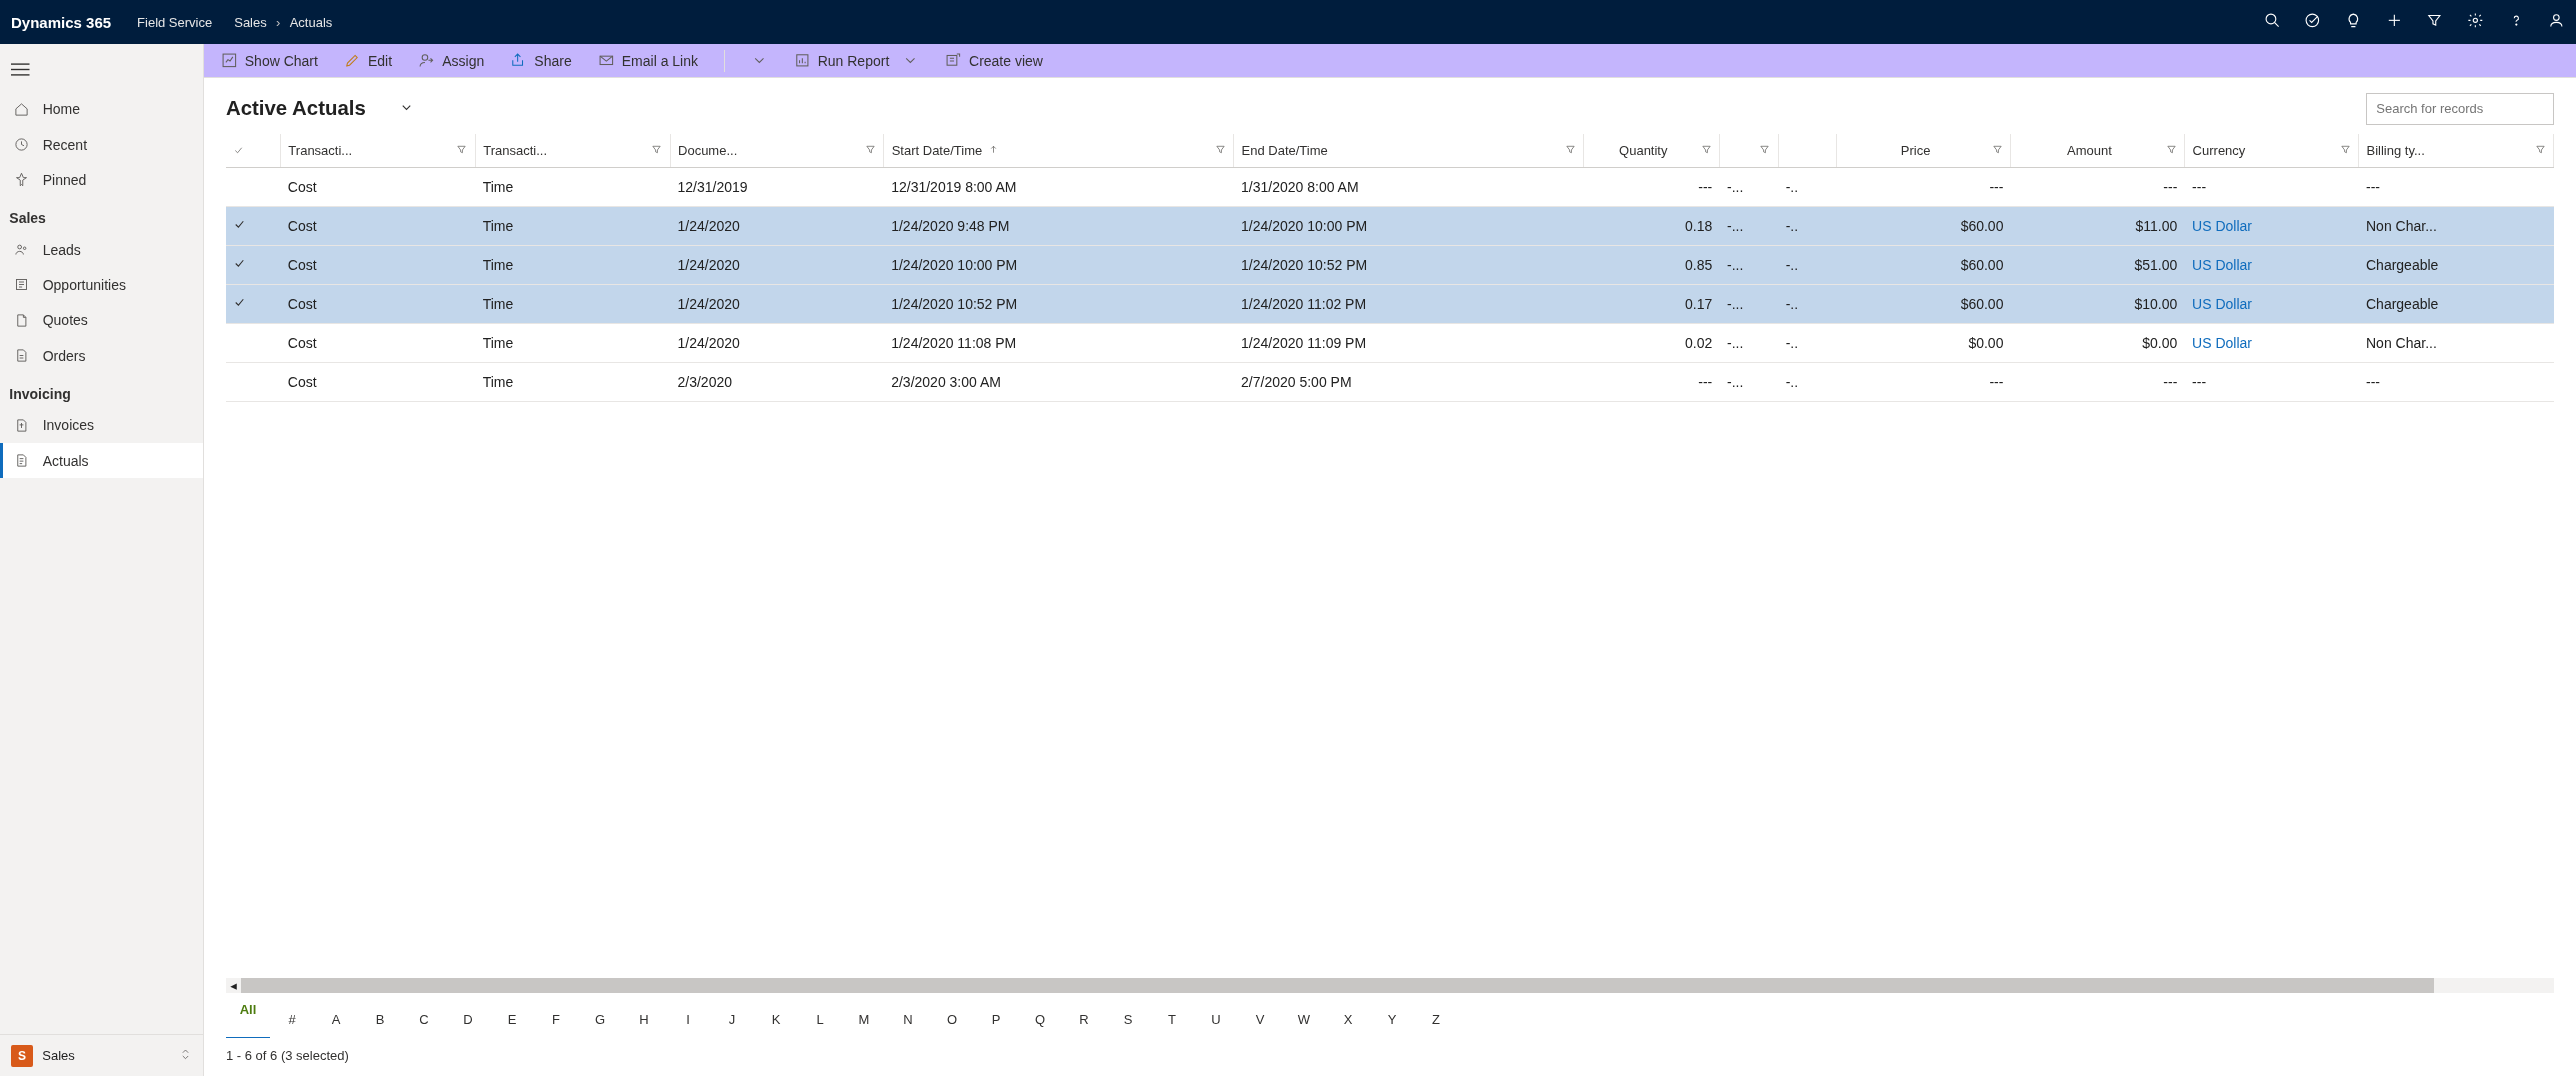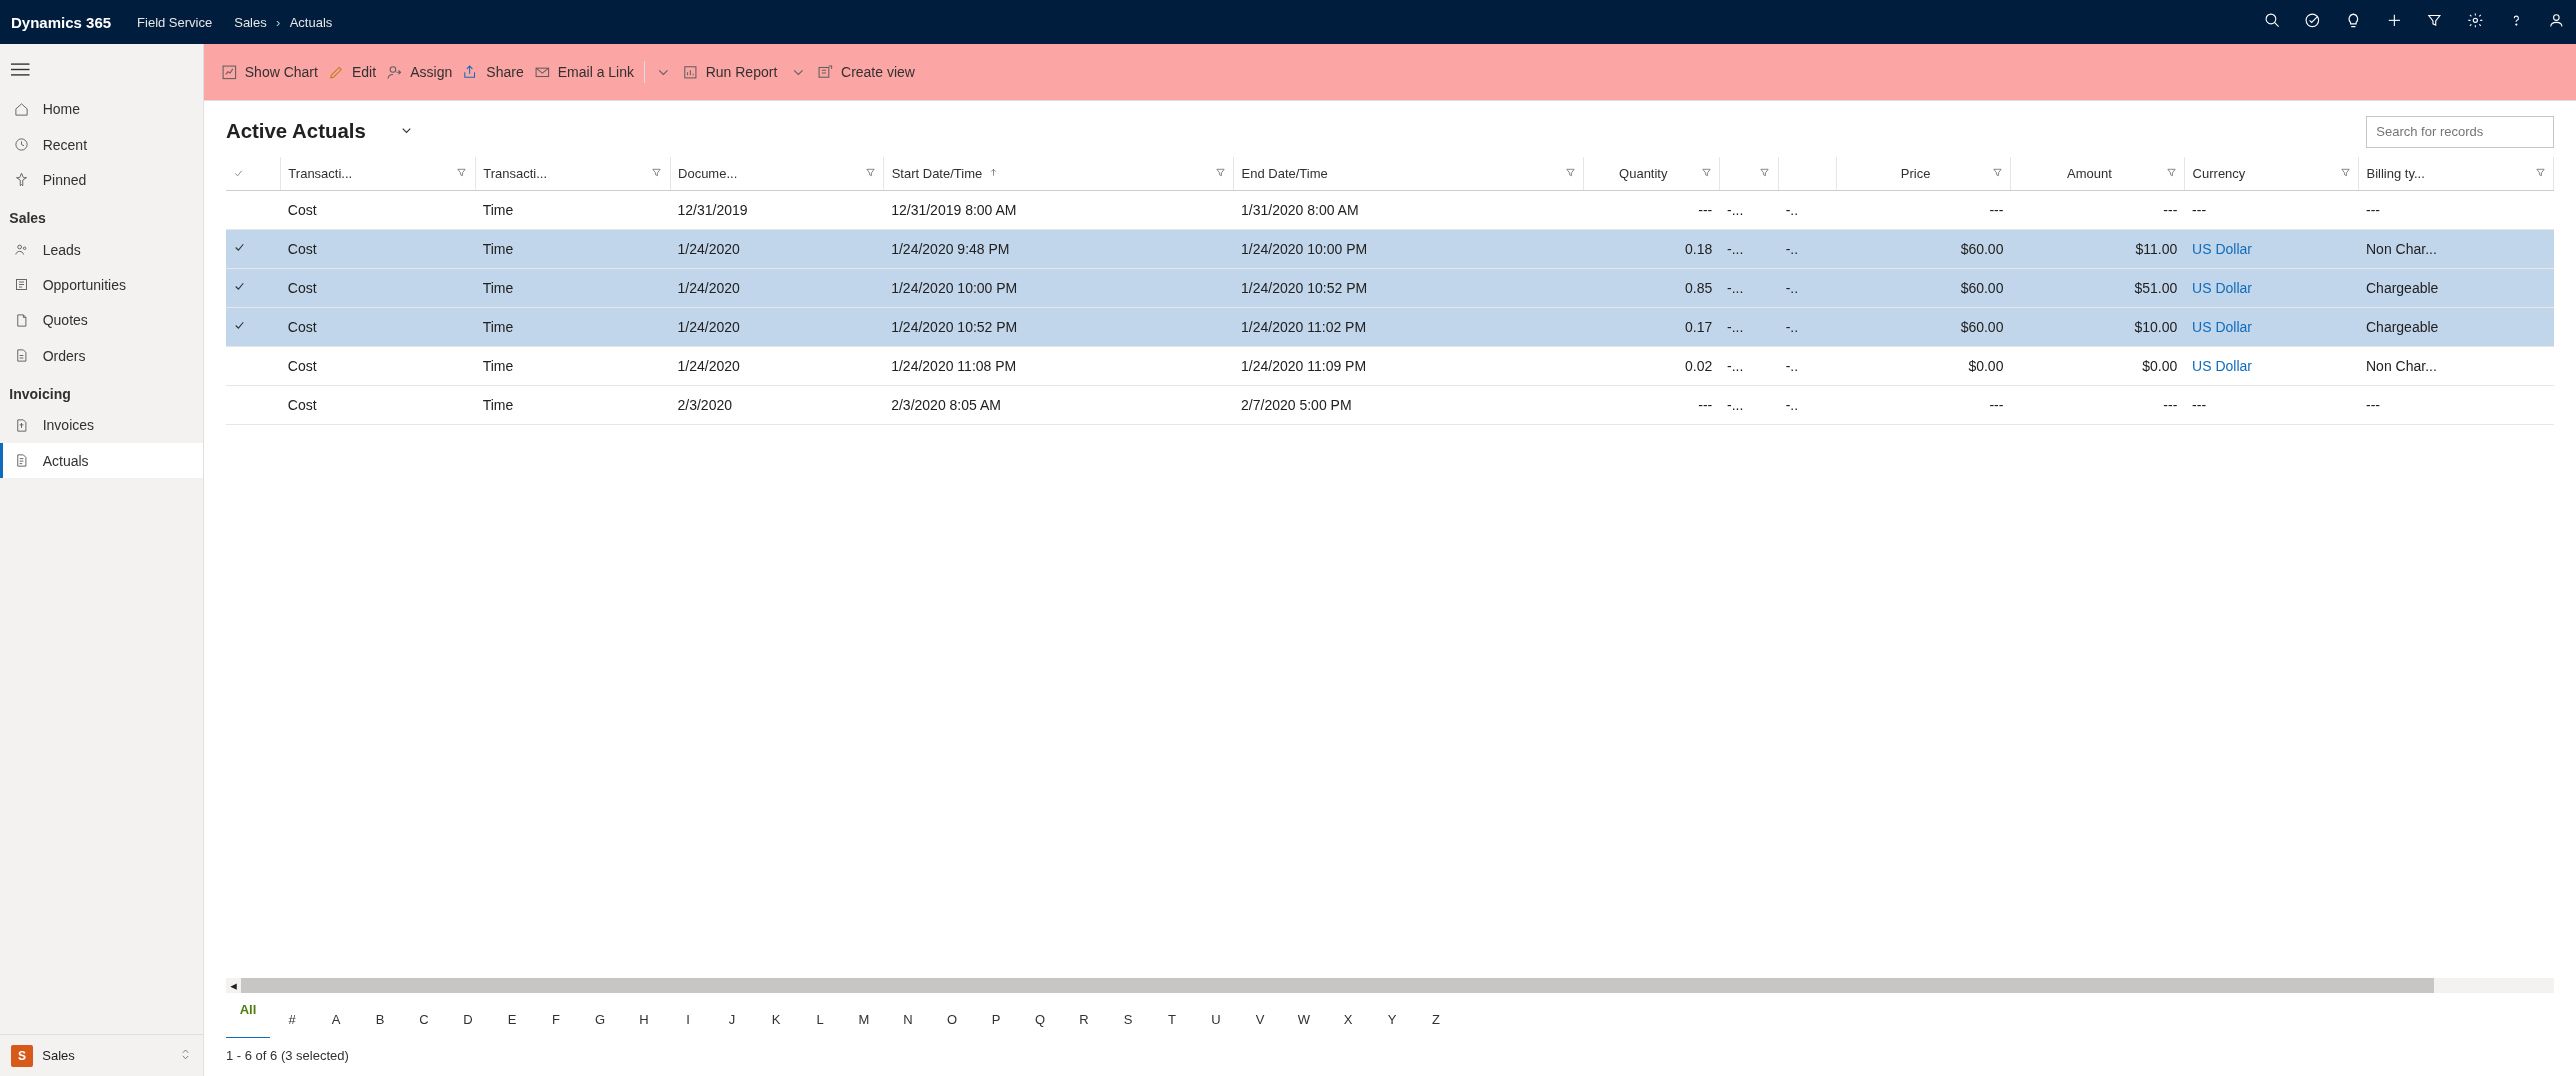--- a/index.html
+++ b/index.html
@@ -31,21 +31,21 @@
   .sidebar .item.active { background: #ffffff; position: relative; }
   .sidebar .item.active::before { content:""; position:absolute; left:0; top:0; bottom:0; width:2.8px; background:#0f6cbd; }
   .sidebar .bottom { margin-top: auto; border-top: 0.9px solid #e1dfdd; display: flex; align-items: center; padding: 9.3px 11px; gap: 9.3px; }
   .sidebar .bottom .tile { width: 22px; height: 22px; background: #d85a1a; color:#fff; display:flex; align-items:center; justify-content:center; font-weight:600; font-size:12px; border-radius:1.9px;}
   .sidebar .bottom .updown { margin-left:auto; }
   .sidebar .bottom .updown svg { width:13px; height:16.7px; stroke:#605e5c; fill:none; stroke-width:1.5;}
 
   
   .content { flex: 1; display: flex; flex-direction: column; min-width: 0; background:#fff; }
 
-  .cmdbar { height: 57px; display: flex; align-items: center; gap: 10px; padding: 0 16.7px; border-bottom: 0.9px solid #e1dfdd; background:#fca5a5; }
+  .cmdbar { height: 34px; display: flex; align-items: center; gap: 26px; padding: 0 16.7px; border-bottom: 0.9px solid #e1dfdd; background:#c4b5fd; }
   .cmdbar .cmd { display: flex; align-items: center; gap: 7.4px; cursor: pointer; font-size: 14px; color: #323130; }
   .cmdbar .cmd svg { width: 16.7px; height: 16.7px; stroke: #605e5c; fill: none; stroke-width: 1.5; }
   .cmdbar .cmd.edit svg { stroke: #c07c1a; }
   .cmdbar .cmd.share svg { stroke: #0f6cbd; }
   .cmdbar .vline { width:0.9px; height:22px; background:#e1dfdd; }
 
   .view-header { display:flex; align-items:center; padding: 15px 22px 9.3px; gap: 20px; }
   .view-header h1 { font-size: 20.4px; font-weight: 600; }
   .view-header .dd { margin-left: 13px; }
   .view-header .dd svg { width:15px; height:15px; stroke:#323130; fill:none; stroke-width:1.8; }
@@ -528,21 +528,21 @@
               <td class="num">$0.00</td>
               <td class="num">$0.00</td>
               <td class="link">US Dollar</td>
               <td>Non Char...</td>
             </tr>
             <tr class="row">
               <td class="check"></td>
               <td>Cost</td>
               <td>Time</td>
               <td>2/3/2020</td>
-              <td>2/3/2020 8:05 AM</td>
+              <td>2/3/2020 3:00 AM</td>
               <td>2/7/2020 5:00 PM</td>
               <td class="num">---</td>
               <td>-...</td>
               <td>-..</td>
               <td class="num">---</td>
               <td class="num">---</td>
               <td class="">---</td>
               <td>---</td>
             </tr>
           </tbody>

